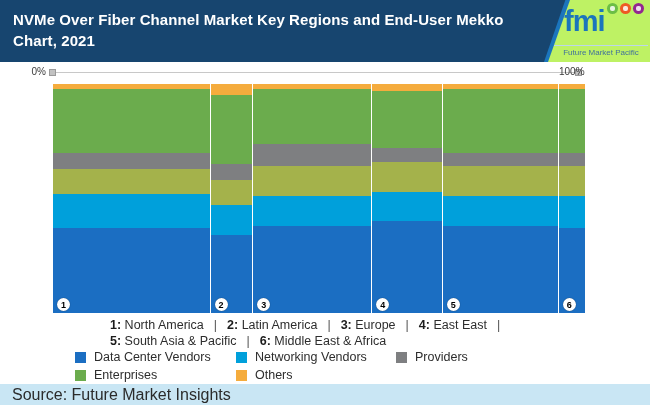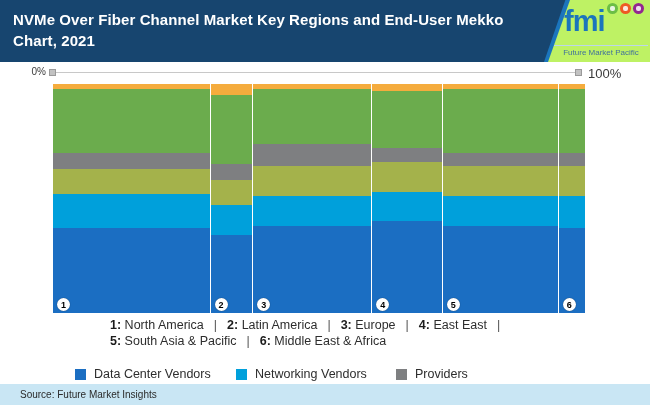--- a/index.html
+++ b/index.html
@@ -21,21 +21,21 @@
                      border-radius:2px; background:rgba(255,255,255,.85); }
   .logo-abbr { position:absolute; left:16px; top:4px; font-size:29px; font-weight:bold;
                letter-spacing:-1px; color:#1b75bc; line-height:34px; }
   .logo-name { position:absolute; left:6px; right:2px; bottom:5px; font-size:8px;
                color:#41719c; text-align:center; white-space:nowrap; border-top:1px solid #bcd6ea; padding-top:2px; }
 
   
   .axis-row { position:relative; height:22px; }
   .axis-min { position:absolute; left:0; top:4px; width:46px; text-align:right;
               font-size:10px; color:#3a3a3a; }
-  .axis-max { position:absolute; left:588px; top:4px; font-size:13px; color:#3a3a3a; }
+  .axis-max { position:absolute; left:559px; top:4px; font-size:10px; color:#3a3a3a; }
   .axis-track { position:absolute; left:53px; right:72px; top:10px; height:1px; background:#c8c8c8; }
   .axis-handle { position:absolute; top:7px; width:7px; height:7px; background:#c2c2c2;
                  border:1px solid #9a9a9a; }
   .axis-handle.left { left:49px; }
   .axis-handle.right { right:68px; }
 
   
   .mekko { margin-left:53px; width:532px; height:229px; display:flex; gap:1px; background:#fff; }
   .mcol { position:relative; display:flex; flex-direction:column; flex-basis:0; min-width:0; }
   .mseg { width:100%; }
@@ -43,28 +43,28 @@
            border-radius:50%; color:#000; font-size:9px; font-weight:bold;
            display:flex; align-items:center; justify-content:center;
            box-shadow:0 0 1px rgba(0,0,0,.6); }
 
   
   .region-legend { margin:4px 0 0 110px; font-size:12.5px; color:#2d2d2d; line-height:16px; }
   .region-legend b { color:#1c1c1c; }
   .region-legend .sep { margin:0 10px; color:#555; }
 
   
-  .cat-legend { margin:18px 0 0 75px; display:grid; grid-template-columns:161px 160px auto;
+  .cat-legend { margin:1px 0 0 75px; display:grid; grid-template-columns:161px 160px auto;
                 row-gap:4px; font-size:12.5px; color:#2d2d2d; }
   .cat-item { display:flex; align-items:center; }
   .swatch { display:inline-block; width:11px; height:11px; margin-right:8px; flex:0 0 11px; }
 
   
   .source-bar { position:absolute; left:0; right:0; bottom:0; height:21px; background:#c9e6f4; }
-  .source-bar span { display:block; padding-left:20px; line-height:21px; font-size:10px; color:#2b2b2b; }
+  .source-bar span { display:block; padding-left:12px; line-height:21px; font-size:16px; color:#2b2b2b; }
 </style>
 </head>
 <body>
 
 <div class="page">
 
   <div class="header">
     <div class="header-title">NVMe Over Fiber Channel Market Key Regions and End-User Mekko Chart, 2021</div>
     <div class="logo-stripe"></div>
     <div class="logo-box">
@@ -158,19 +158,23 @@
         <span>Networking Vendors</span>
       </div>
       <div class="cat-item">
         <span class="swatch" style="background: rgb(126, 127, 129);"></span>
         <span>Providers</span>
       </div>
       <div class="cat-item">
         <span class="swatch" style="background: rgb(107, 172, 77);"></span>
         <span>Enterprises</span>
       </div>
+      <div class="cat-item">
+        <span class="swatch" style="background: rgb(245, 172, 61);"></span>
+        <span>Others</span>
+      </div>
     </div>
 
   <div class="source-bar">
     <span>Source: Future Market Insights</span>
   </div>
 
 </div>
 
 </body></html>

